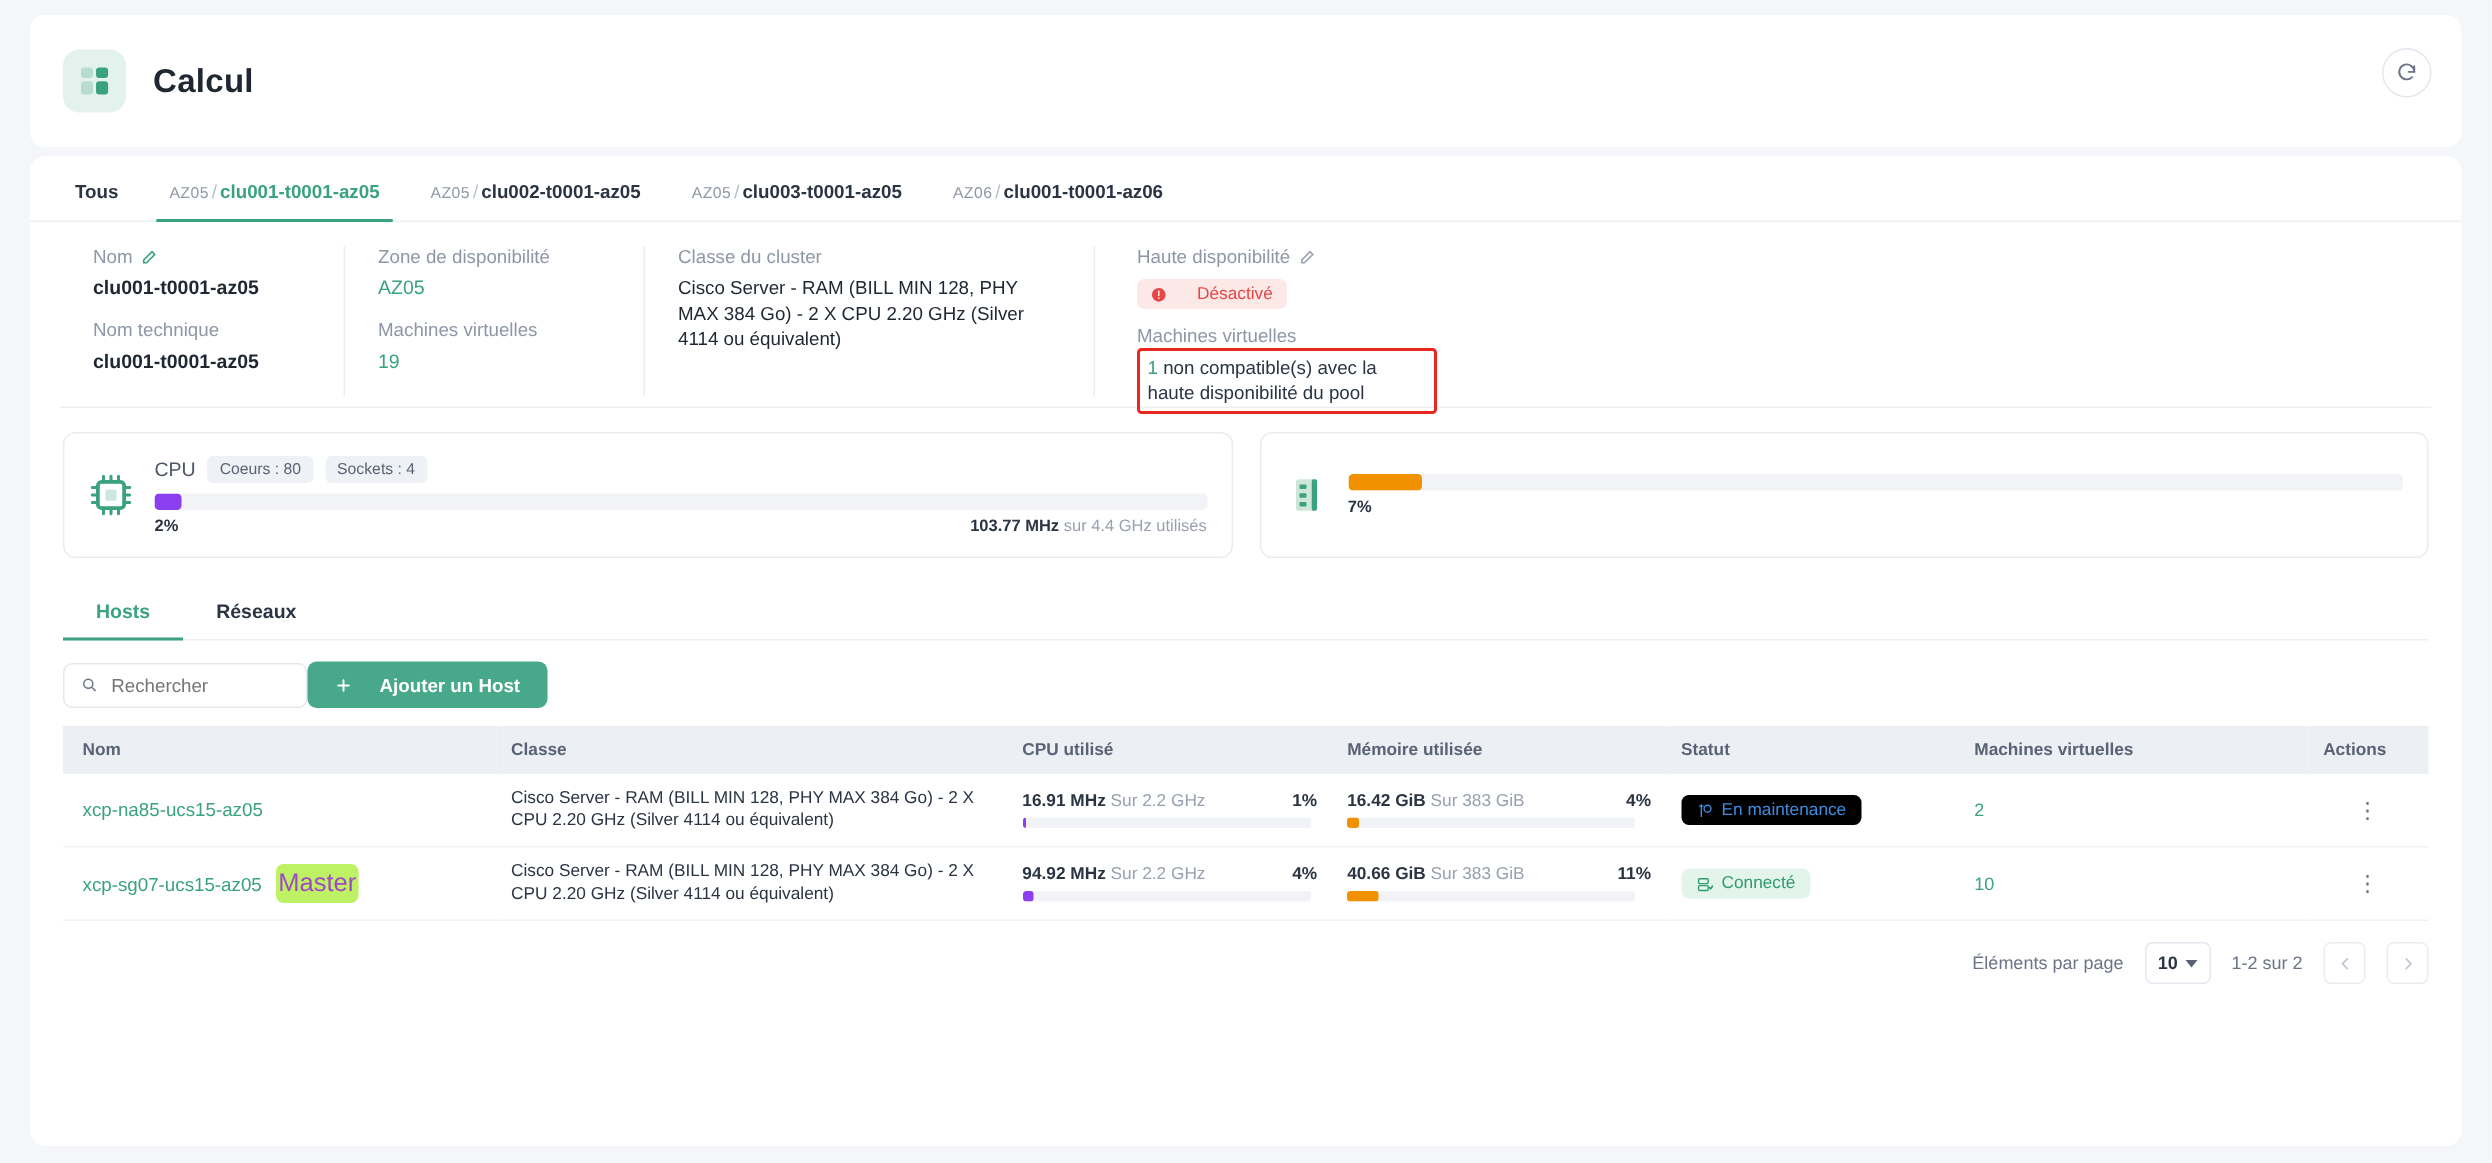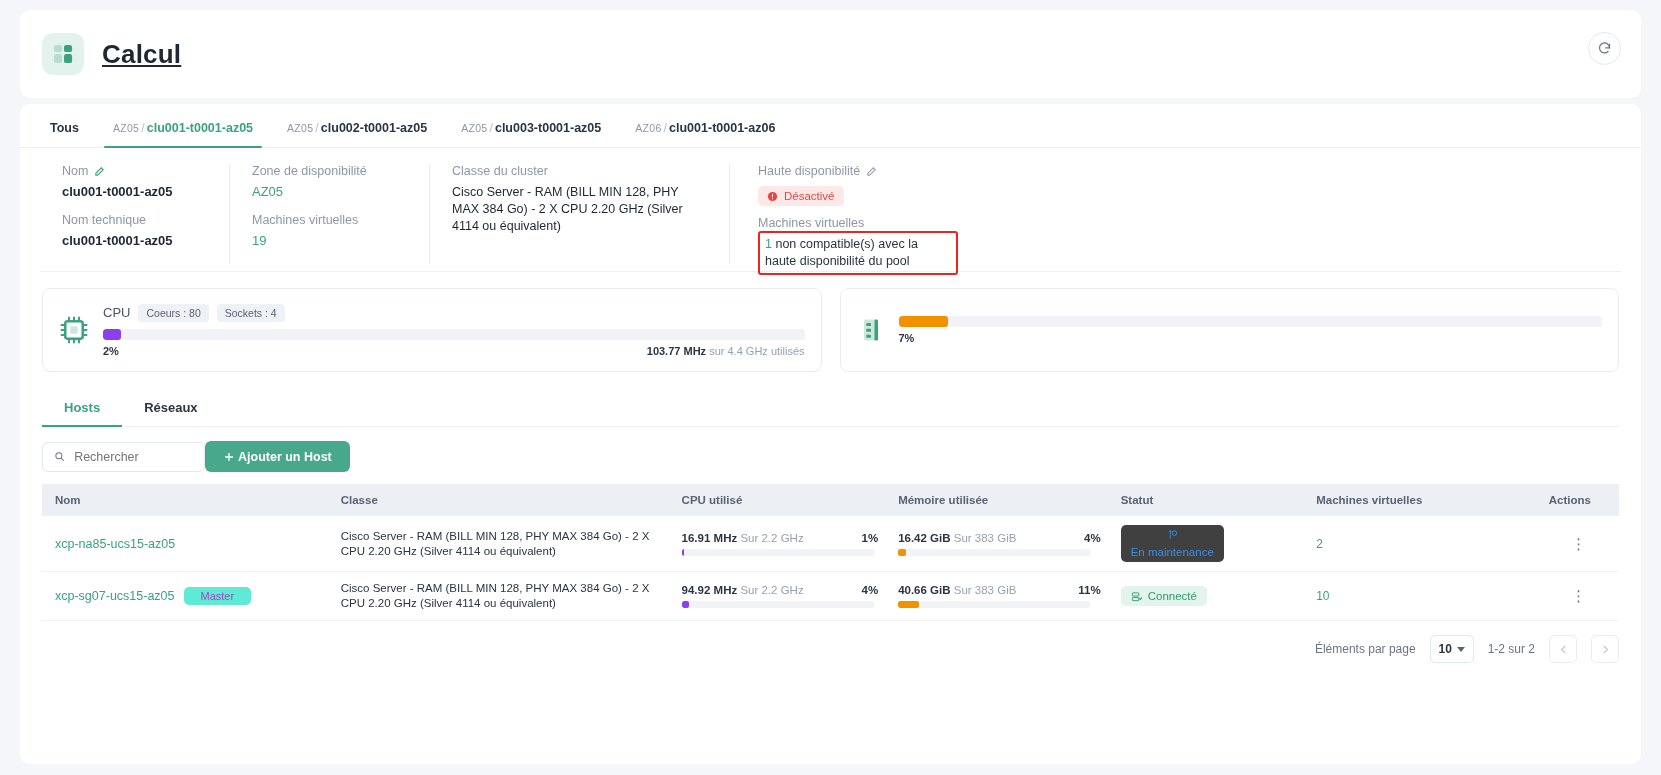--- a/index.html
+++ b/index.html
@@ -15,21 +15,21 @@
   .header-card {
     background: #fff; border-radius: 10px; height: 88px;
     position: relative; padding: 0 22px;
     display: flex; align-items: center;
   }
   .app-icon {
     width: 42px; height: 42px; border-radius: 11px;
     background: #e3f2ec; display: flex; align-items: center; justify-content: center;
     flex: 0 0 auto;
   }
-  .app-title { font-size: 26px; font-weight: bold; color: #1f2733; margin-left: 18px; letter-spacing: .2px; text-decoration: underline; }
+  .app-title { font-size: 22px; font-weight: bold; color: #1f2733; margin-left: 18px; letter-spacing: .2px; }
   .refresh-btn {
     position: absolute; right: 20px; top: 22px;
     width: 33px; height: 33px; border-radius: 50%;
     border: 1px solid #e3e7ee; background: #fff;
     display: flex; align-items: center; justify-content: center;
     cursor: pointer;
   }
 
   
   .sheet {
@@ -69,21 +69,21 @@
   .col-c { width: 300px; }
   .col-d { width: 320px; }
   .lbl { font-size: 12.5px; color: #8e97a6; display: flex; align-items: center; gap: 6px; }
   .val { font-size: 13px; color: #1f2733; font-weight: bold; margin-top: 6px; }
   .val-green { font-size: 13px; color: #3aa37e; margin-top: 6px; }
   .mt { margin-top: 14px; text-align: center; }
   .cluster-class { font-size: 12.5px; color: #1f2733; line-height: 17px; margin-top: 6px; }
   .pencil { width: 11px; height: 11px; display: inline-block; }
 
   .badge-off {
-    display: inline-flex; align-items: center; gap: 6px;
+    display: inline-flex; align-items: center; gap: 20px;
     background: #fde8e8; color: #e84545; font-size: 11.5px;
     border-radius: 5px; padding: 4px 9px; margin-top: 8px;
   }
   .ha-box {
     border: 2px solid #e8271f; border-radius: 3px; padding: 3px 5px;
     font-size: 12.5px; color: #2b3443; line-height: 17px; width: 200px;
     margin-top: 1px;
   }
   .ha-box .n { color: #3aa37e; }
   .vm-lbl-overlap { margin-top: 10px; }
@@ -128,50 +128,50 @@
     width: 163px; height: 30px; border: 1px solid #e3e7ee; border-radius: 6px;
     display: flex; align-items: center; gap: 9px; padding: 0 11px;
   }
   .search input {
     border: none; outline: none; font-size: 12.5px; color: #6b7486;
     font-family: "Liberation Sans", sans-serif; width: 100%; background: transparent;
   }
   .add-btn {
     background: #47a98a; color: #fff; border: none; border-radius: 6px;
     height: 31px; padding: 0 18px; font-size: 12.5px; font-weight: bold;
-    display: flex; align-items: center; gap: 3px; cursor: pointer;
+    display: flex; align-items: center; gap: 18px; cursor: pointer;
     font-family: "Liberation Sans", sans-serif;
   }
 
   
   table { width: calc(100% - 44px); margin: 0 22px; border-collapse: collapse; table-layout: fixed; }
   thead th {
     background: #eceff4; font-size: 11.5px; color: #5a6375; font-weight: bold;
     text-align: left; padding: 10px 10px; height: 31px;
   }
   thead th:first-child { padding-left: 13px; }
   tbody td { padding: 9px 10px; border-bottom: 1px solid #f0f2f6; vertical-align: middle; font-size: 12px; color: #2b3443; }
   tbody td:first-child { padding-left: 13px; }
   .host-name { color: #3aa37e; font-size: 12.5px; }
   .master-badge {
-    background: #5eead4; color: #a049c4; font-size: 11px;
-    border-radius: 5px; padding: 3px 17px; margin-left: 9px; display: inline-block;
+    background: #bef264; color: #a049c4; font-size: 17px;
+    border-radius: 5px; padding: 3px 2px; margin-left: 9px; display: inline-block;
   }
   .cls-txt { font-size: 11.5px; line-height: 15px; color: #2b3443; }
   .usecell-top { display: flex; justify-content: space-between; font-size: 11.5px; margin-bottom: 5px; }
   .usecell-top .nums b { color: #2b3443; }
   .usecell-top .nums span { color: #98a1b0; }
   .usecell-top .p { font-weight: bold; color: #2b3443; }
   .minibar { height: 7px; background: #f1f3f6; border-radius: 2px; overflow: hidden; width: 192px; }
   .minifill { height: 100%; border-radius: 2px; }
   .st-badge {
     display: inline-flex; align-items: center; gap: 6px;
     font-size: 11.5px; border-radius: 5px; padding: 4px 10px;
   }
-  .st-maint { background: #404040; color: #3d8de0; flex-direction: column; }
+  .st-maint { background: #000000; color: #3d8de0; }
   .st-conn { background: #e3f4ec; color: #2f9a6e; }
   .vm-link { color: #3aa37e; font-size: 12px; }
   .kebab { color: #6b7486; font-size: 15px; letter-spacing: 1px; cursor: pointer; text-align: center; }
 
   
   .pager {
     display: flex; align-items: center; justify-content: flex-end; gap: 14px;
     padding: 14px 22px 0 0; font-size: 12px; color: #6b7486;
   }
   .pg-select {

